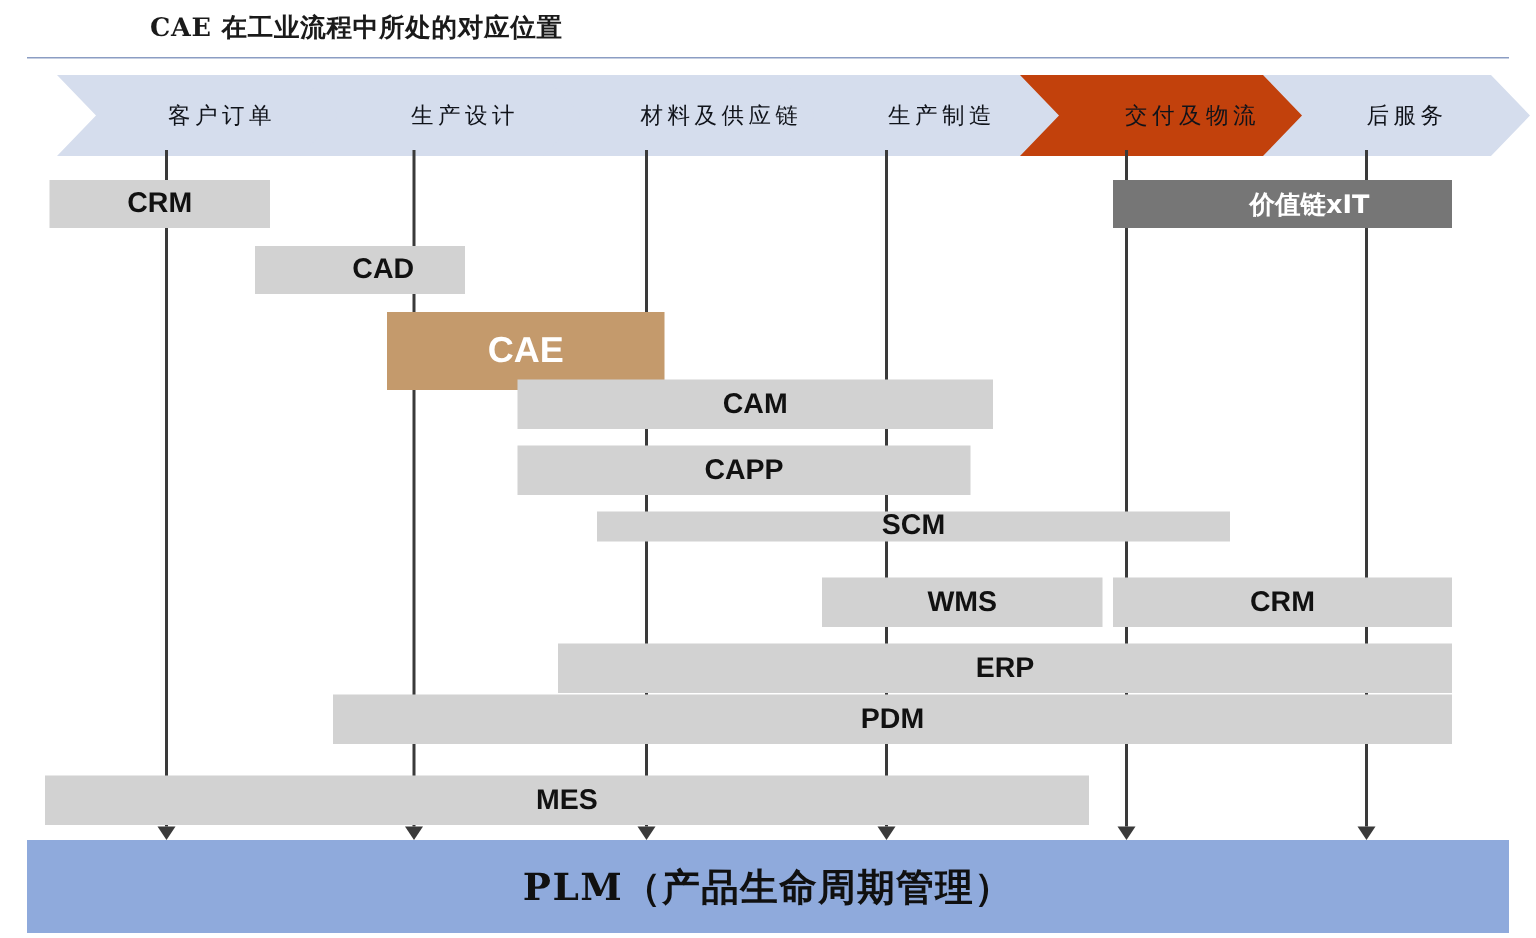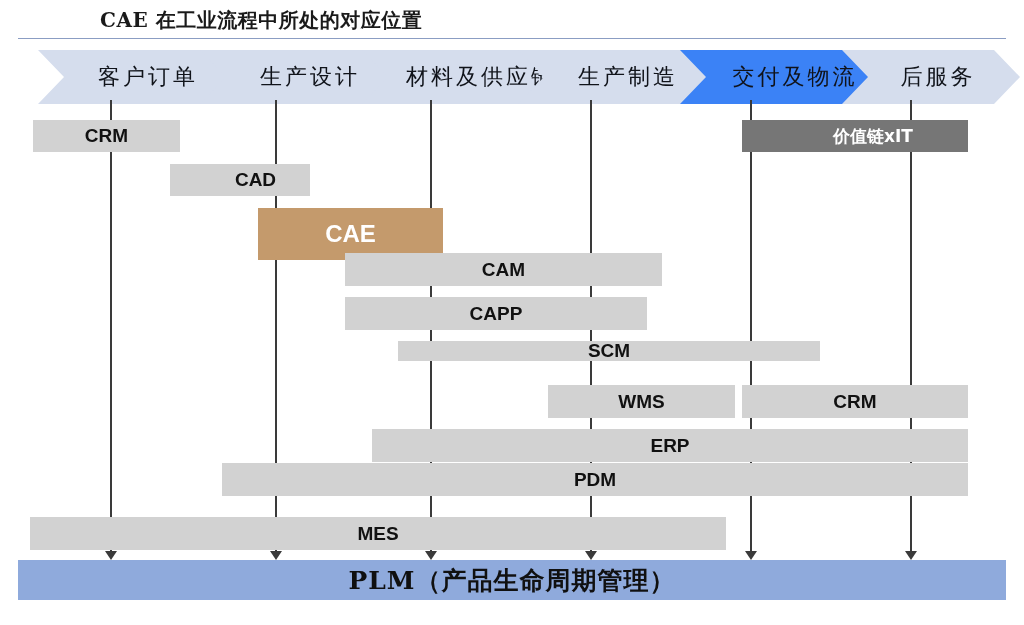--- a/index.html
+++ b/index.html
@@ -18,21 +18,21 @@
   
   #title-bar {
     position: absolute;
     left: 0; top: 0;
     width: 1024px; height: 40px;
   }
   #page-title {
     position: absolute;
     left: 100px; top: 7px;
     font-family: "DejaVu Serif", "Liberation Serif", serif;
-    font-size: 20px;
+    font-size: 17px;
     font-weight: 700;
     color: #1a1a1a;
     letter-spacing: 0.5px;
     white-space: nowrap;
   }
   #title-rule {
     position: absolute;
     left: 18px; top: 38px;
     width: 988px; height: 1px;
     background: #8b9dc3;
@@ -49,21 +49,21 @@
     top: 0;
     height: 54px;
     background: #d5dded;
     display: flex;
     align-items: center;
     justify-content: center;
     clip-path: polygon(0 0, calc(100% - 26px) 0, 100% 50%, calc(100% - 26px) 100%, 0 100%, 26px 50%);
   }
   .chevron-label {
     font-family: "DejaVu Serif", "Liberation Serif", serif;
-    font-size: 22px;
+    font-size: 15px;
     color: #10131a;
     letter-spacing: 3px;
     padding-left: 14px;
     white-space: nowrap;
   }
 
   
   .guide-line {
     position: absolute;
     width: 2px;
@@ -102,21 +102,21 @@
     color: #ffffff; font-size: 17px;
     font-family: "DejaVu Sans", "Liberation Sans", sans-serif;
   }
   .bar.accent { background: #c49a6c; }
   .bar.accent .bar-label { color: #ffffff; font-size: 24px; }
 
   
   #plm-bar {
     position: absolute;
     left: 18px; top: 560px;
-    width: 988px; height: 40px;
+    width: 988px; height: 62px;
     background: #8faadc;
     display: flex;
     align-items: center;
     justify-content: center;
   }
   #plm-label {
     font-family: "DejaVu Serif", "Liberation Serif", serif;
     font-size: 25px;
     font-weight: 700;
     color: #101010;
@@ -138,21 +138,21 @@
     </div>
     <div class="chevron" style="left: 200px; width: 206px; background: rgb(213, 221, 237);">
       <span class="chevron-label">生产设计</span>
     </div>
     <div class="chevron" style="left: 362px; width: 224px; background: rgb(213, 221, 237);">
       <span class="chevron-label">材料及供应链</span>
     </div>
     <div class="chevron" style="left: 518px; width: 206px; background: rgb(213, 221, 237);">
       <span class="chevron-label">生产制造</span>
     </div>
-    <div class="chevron" style="left: 680px; width: 216px; background: #3b82f6;">
+    <div class="chevron" style="left: 680px; width: 216px; background: #c2410c;">
       <span class="chevron-label">交付及物流</span>
     </div>
     <div class="chevron" style="left: 842px; width: 178px; background: rgb(213, 221, 237);">
       <span class="chevron-label">后服务</span>
     </div>
   </div>
 
 <div id="guides-layer">
     <div class="guide-line" style="left: 110px; top: 100px; height: 451px; background: rgb(58, 58, 58);"></div>
     <div class="guide-arrow" style="left: 105px; top: 551px; border-top-color: rgb(58, 58, 58);"></div>

